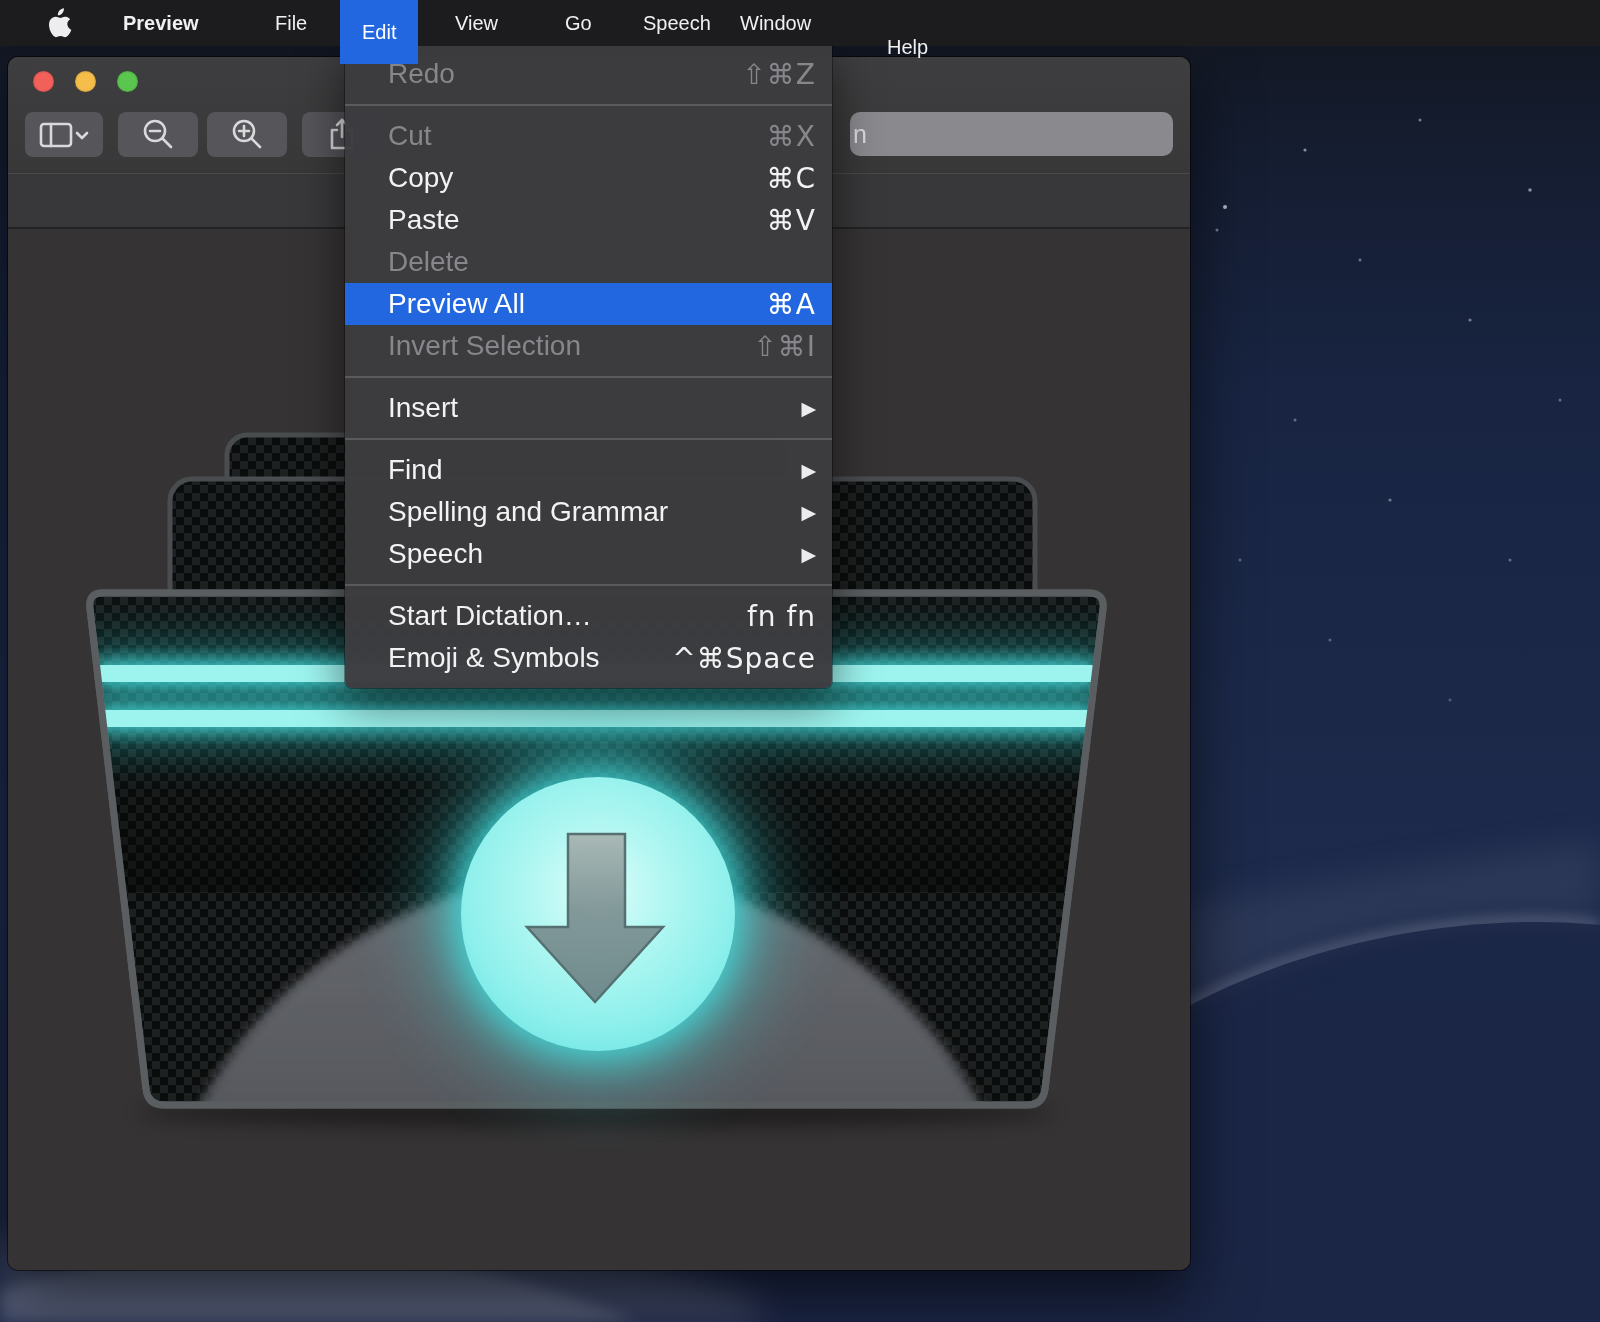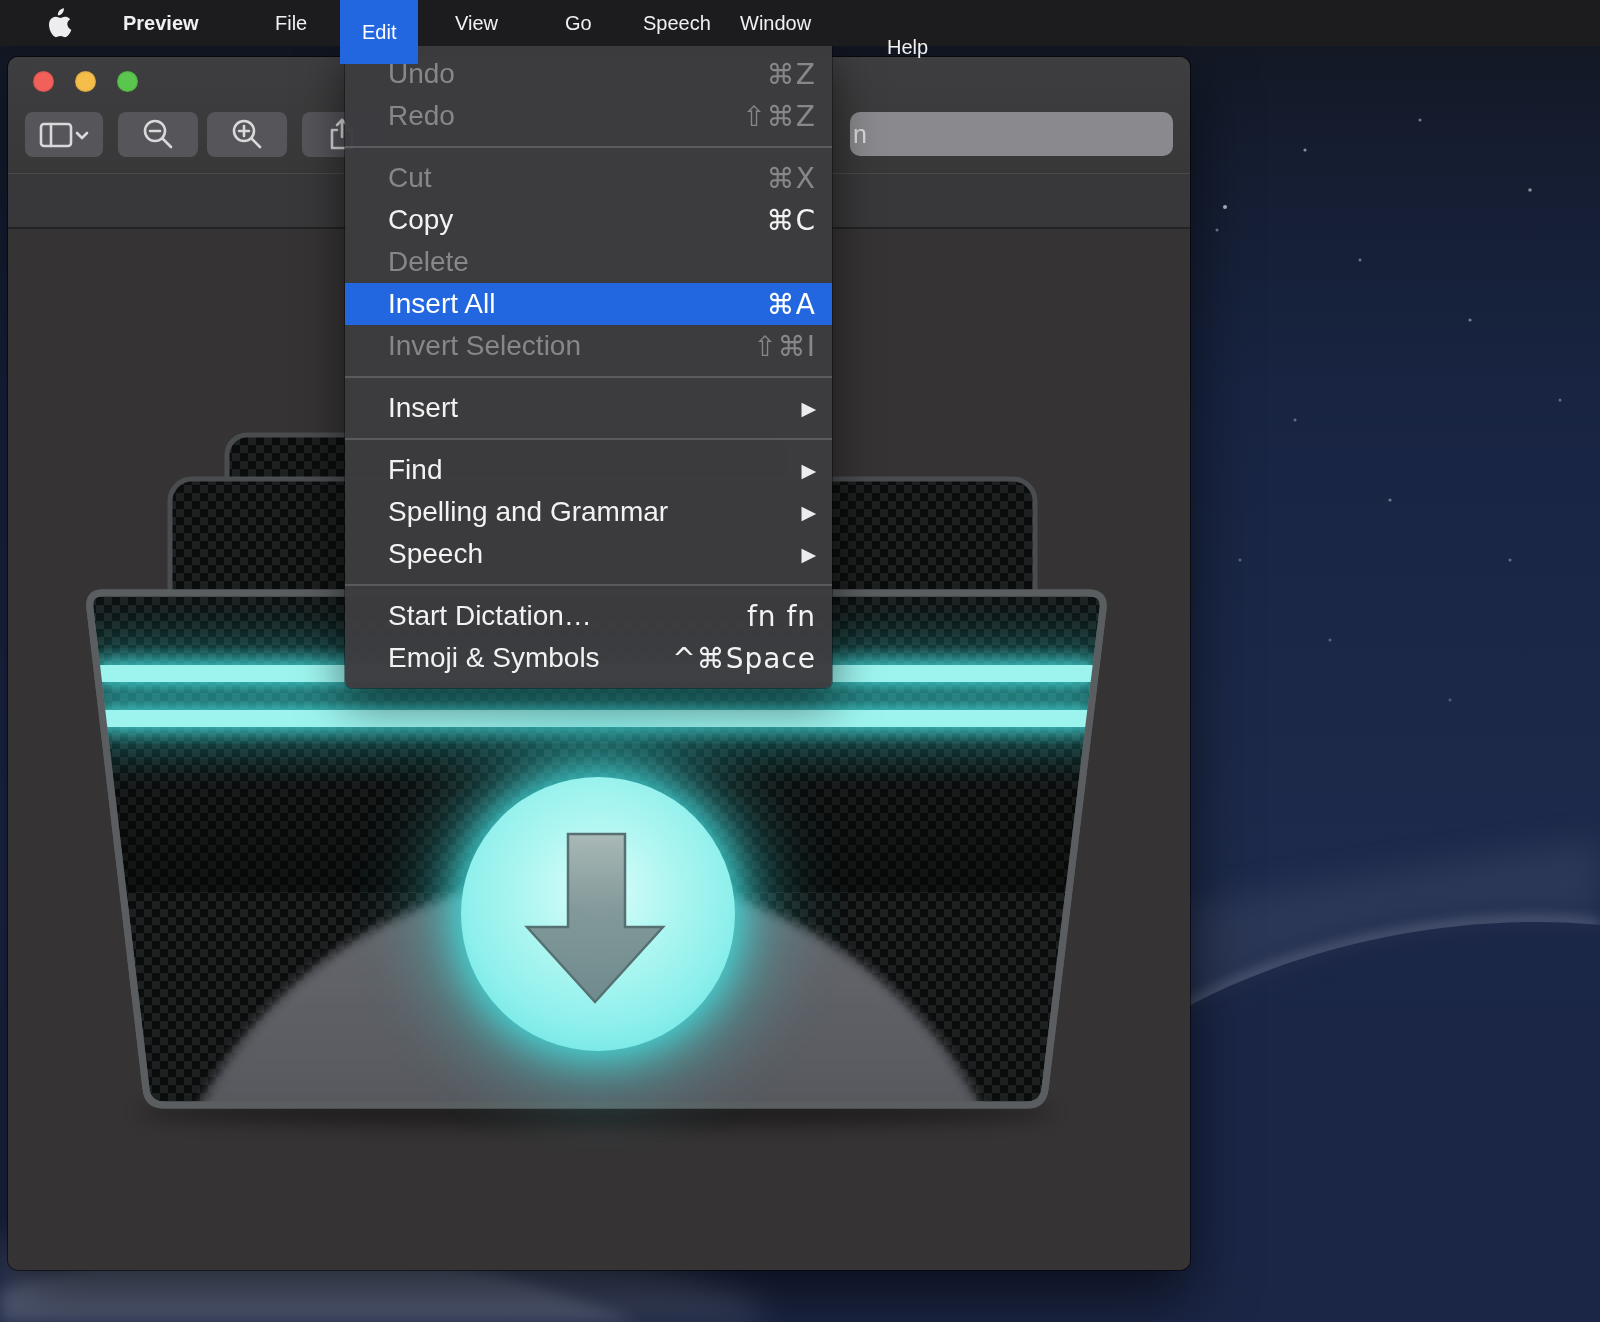--- a/index.html
+++ b/index.html
@@ -279,42 +279,42 @@
       <div class="mb-item" style="left: 439px;">View</div>
       <div class="mb-item" style="left: 549px;">Go</div>
       <div class="mb-item" style="left: 627px;">Speech</div>
       <div class="mb-item" style="left: 724px;">Window</div>
       <div class="mb-item" style="left: 871px; margin-top: 24px;">Help</div>
     </div>
 </div>
 
 <div class="menu">
     <div class="mi disabled">
-      <span class="lbl">Undo</span>
-      <span class="sc">⌘Z</span>
-    </div>
-    <div class="mi disabled">
       <span class="lbl">Redo</span>
       <span class="sc">⇧⌘Z</span>
     </div>
     <div class="sep"></div>
     <div class="mi disabled">
       <span class="lbl">Cut</span>
       <span class="sc">⌘X</span>
     </div>
     <div class="mi enabled">
       <span class="lbl">Copy</span>
       <span class="sc">⌘C</span>
     </div>
+    <div class="mi enabled">
+      <span class="lbl">Paste</span>
+      <span class="sc">⌘V</span>
+    </div>
     <div class="mi disabled">
       <span class="lbl">Delete</span>
       <span class="sc"></span>
     </div>
     <div class="mi highlighted">
-      <span class="lbl">Insert All</span>
+      <span class="lbl">Preview All</span>
       <span class="sc">⌘A</span>
     </div>
     <div class="mi disabled">
       <span class="lbl">Invert Selection</span>
       <span class="sc">⇧⌘I</span>
     </div>
     <div class="sep"></div>
     <div class="mi enabled">
       <span class="lbl">Insert</span>
       <span class="arrow">▶</span>

